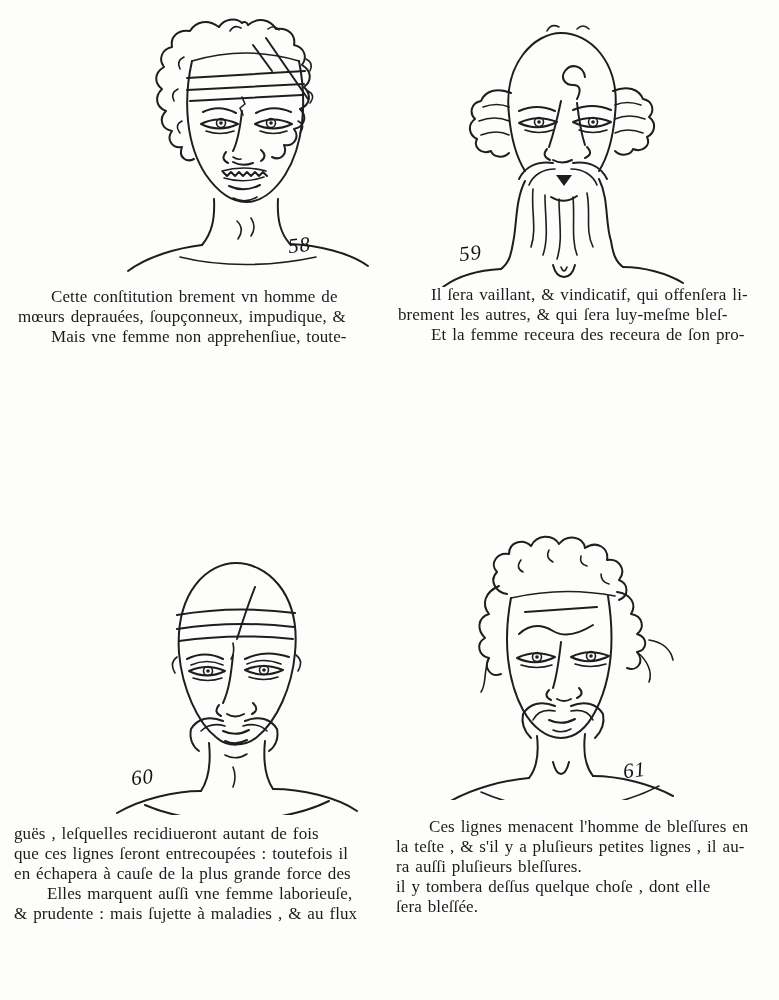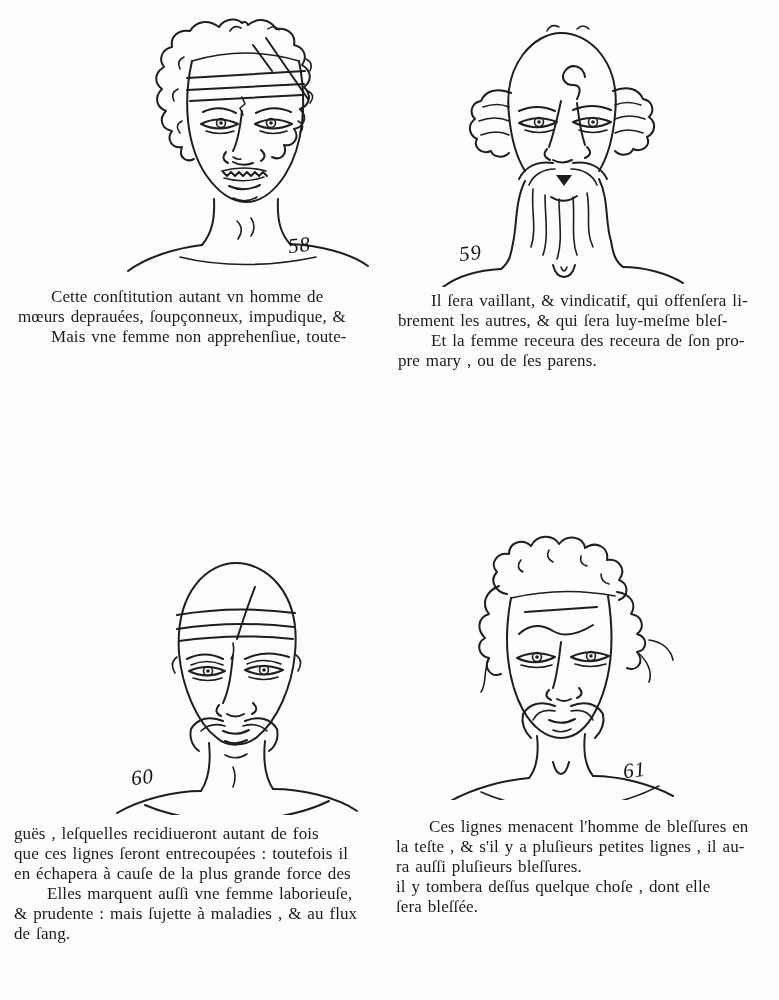--- a/index.html
+++ b/index.html
@@ -200,39 +200,37 @@
       <path d="M 112,206 C 114,224 112,238 104,248 M 160,204 C 158,222 160,236 168,246"></path>
       <path d="M 128,232 C 132,248 140,248 144,232"></path>
 
       <path d="M 104,248 C 80,250 48,258 24,272 M 168,246 C 194,246 226,254 248,266"></path>
       <path class="thin" d="M 56,262 C 110,286 180,284 234,256"></path>
     </svg>
     <span class="fig-number" style="left:198px;top:228px">61</span>
   </div>
 
   <div class="caption" style="left:18px;top:287px;width:372px">
-    <span class="line indent">Cette conſtitution autant vn homme de</span>
+    <span class="line indent">Cette conſtitution brement vn homme de</span>
     <span class="line">mœurs deprauées, ſoupçonneux, impudique, &amp;</span>
     <span class="line indent">Mais vne femme non apprehenſiue, toute-</span>
   </div>
 
-  <div class="caption" style="left:398px;top:291px;width:376px">
+  <div class="caption" style="left:398px;top:285px;width:376px">
     <span class="line indent">Il ſera vaillant, &amp; vindicatif, qui offenſera li-</span>
     <span class="line">brement les autres, &amp; qui ſera luy-meſme bleſ-</span>
     <span class="line indent">Et la femme receura des receura de ſon pro-</span>
-    <span class="line">pre mary , ou de ſes parens.</span>
   </div>
 
   <div class="caption" style="left:14px;top:824px;width:380px">
     <span class="line">guës , leſquelles recidiueront autant de fois</span>
     <span class="line">que ces lignes ſeront entrecoupées : toutefois il</span>
     <span class="line">en échapera à cauſe de la plus grande force des</span>
     <span class="line indent">Elles marquent auſſi vne femme laborieuſe,</span>
     <span class="line">&amp; prudente : mais ſujette à maladies , &amp; au flux</span>
-    <span class="line">de ſang.</span>
   </div>
 
   <div class="caption" style="left:396px;top:817px;width:380px">
     <span class="line indent">Ces lignes menacent l'homme de bleſſures en</span>
     <span class="line">la teſte , &amp; s'il y a pluſieurs petites lignes , il au-</span>
     <span class="line">ra auſſi pluſieurs bleſſures.</span>
     <span class="line">il y tombera deſſus quelque choſe , dont elle</span>
     <span class="line">ſera bleſſée.</span>
   </div>
 

